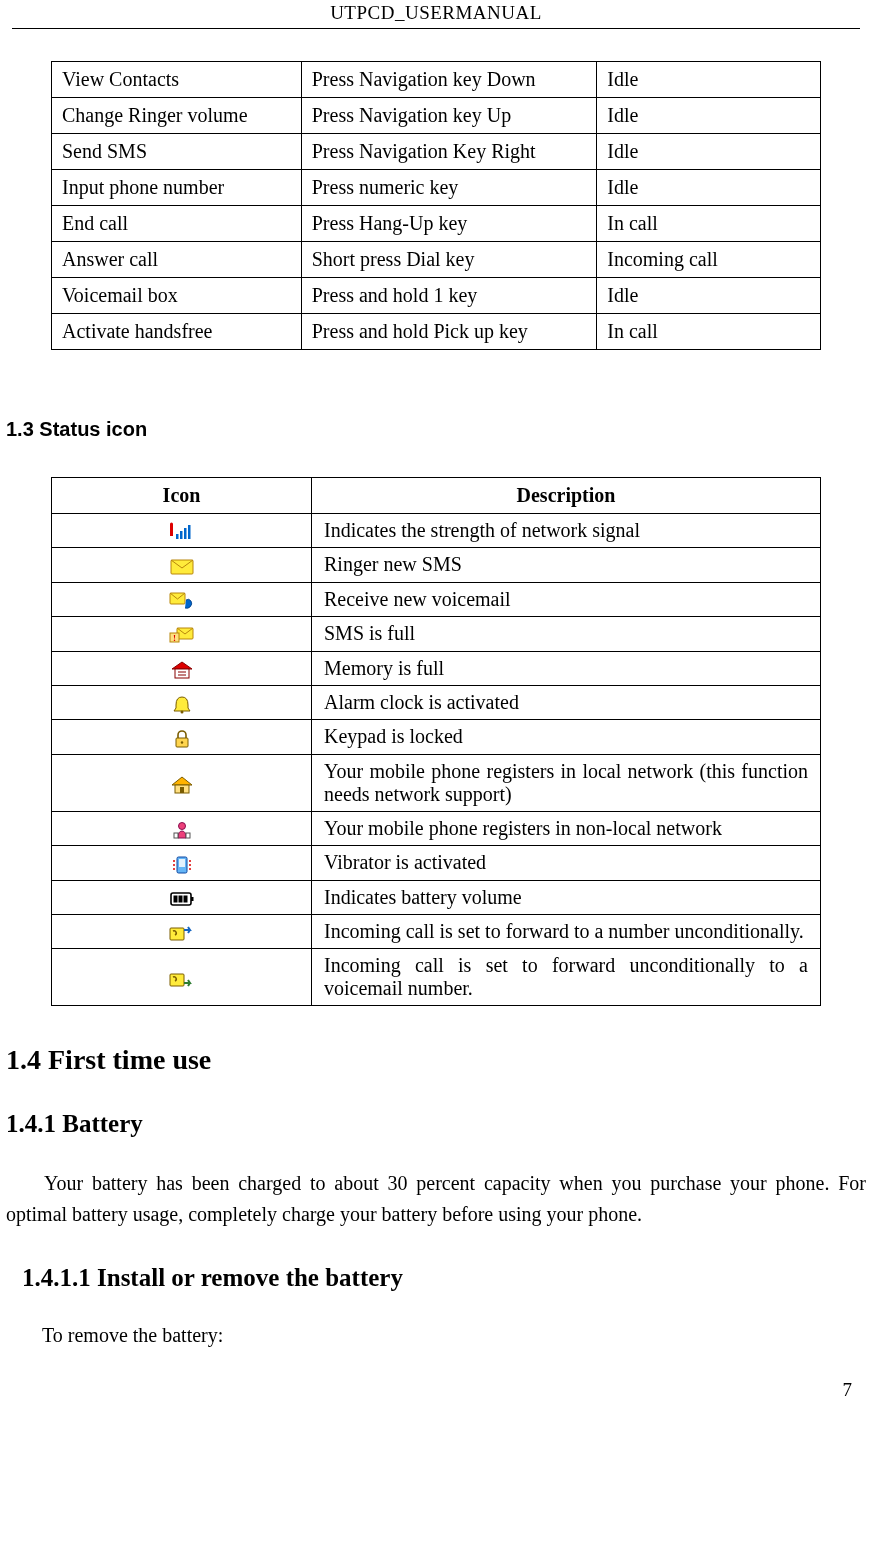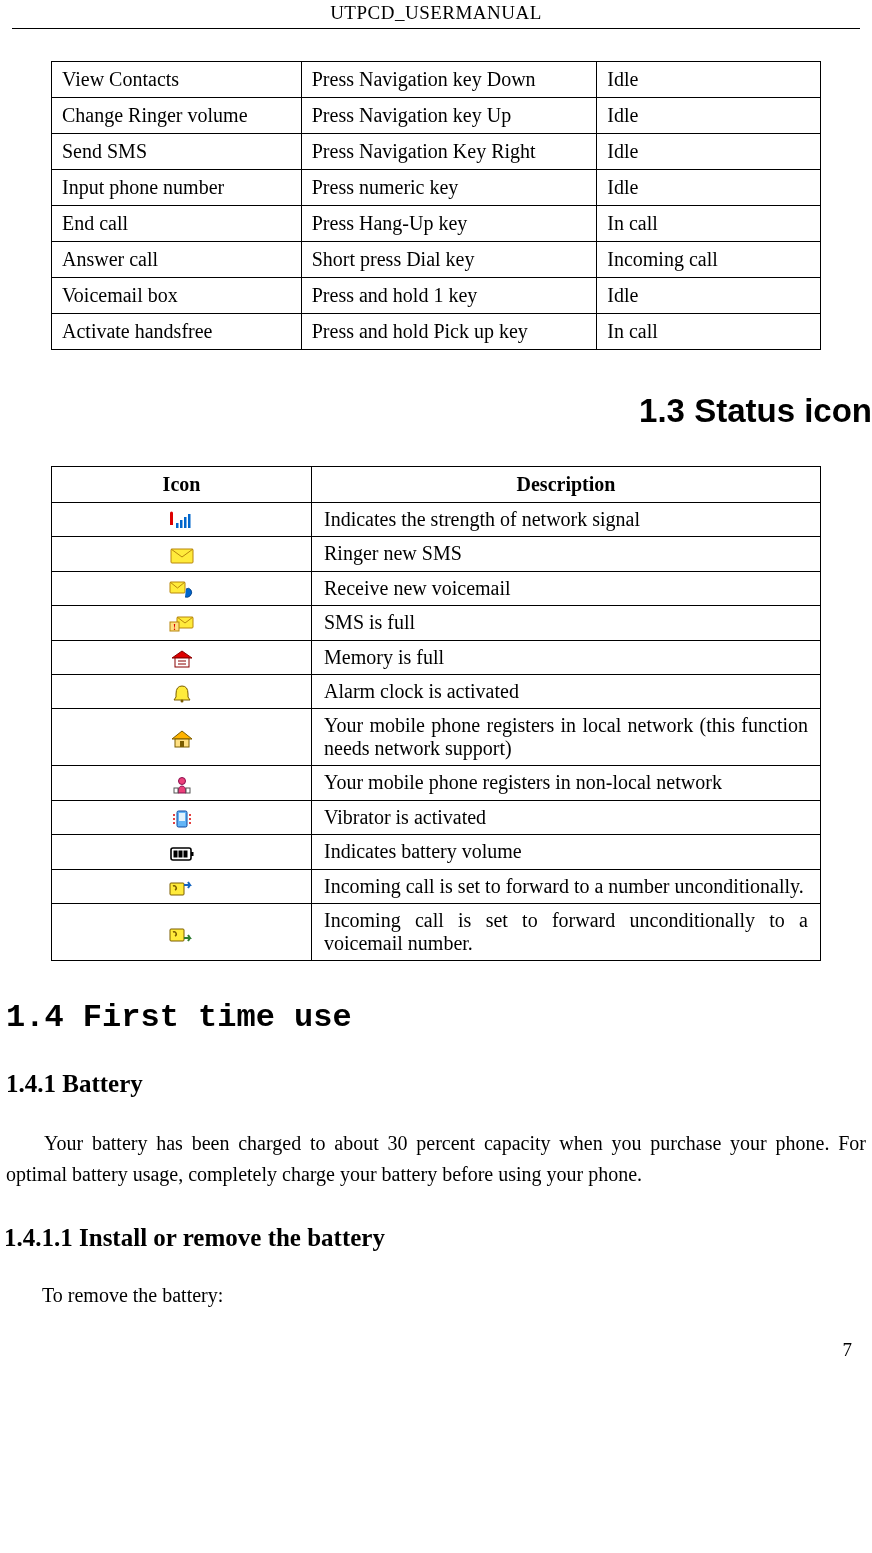--- a/index.html
+++ b/index.html
@@ -39,41 +39,40 @@
     font-size: 20px;
     vertical-align: middle;
   }
   .actions-table td.c1 { width: 240px; }
   .actions-table td.c2 { width: 284px; font-family: Liberation Serif, serif; }
   .actions-table td.c3 { width: 215px; }
 
   h2.section {
     font-family: Arial, Helvetica, sans-serif;
     font-weight: bold;
-    font-size: 33px;
-    margin: 42px 0 36px 6px;
-    text-align: right;
+    font-size: 20px;
+    margin: 68px 0 36px 6px;
   }
   h2.section2 {
-    font-family: Liberation Mono, monospace;
-    font-weight: bold;
-    font-size: 32px;
+    font-family: Liberation Serif, serif;
+    font-weight: bold;
+    font-size: 28px;
     margin: 38px 0 34px 6px;
   }
   h3.subsection {
     font-family: "Times New Roman", Times, serif;
     font-weight: bold;
     font-size: 25px;
     margin: 10px 0 30px 6px;
   }
   h3.subsub {
     font-family: "Times New Roman", Times, serif;
     font-weight: bold;
     font-size: 25px;
-    margin: 34px 0 28px 4px;
+    margin: 34px 0 28px 22px;
   }
 
   .icons-table {
     width: 770px;
   }
   .icons-table th {
     border: 1px solid #000;
     font-weight: bold;
     font-size: 20px;
     padding: 6px 10px;
@@ -208,20 +207,26 @@
           <td class="iconcol"><span class="icon-wrap"><svg viewBox="0 0 28 20">
                 <use href="#memory-full-icon"></use>
               </svg></span></td>
           <td class="desc">Memory is full</td>
         </tr>
         <tr>
           <td class="iconcol"><span class="icon-wrap"><svg viewBox="0 0 28 20">
                 <use href="#alarm-clock-icon"></use>
               </svg></span></td>
           <td class="desc">Alarm clock is activated</td>
+        </tr>
+        <tr>
+          <td class="iconcol"><span class="icon-wrap"><svg viewBox="0 0 28 20">
+                <use href="#keypad-locked-icon"></use>
+              </svg></span></td>
+          <td class="desc">Keypad is locked</td>
         </tr>
         <tr>
           <td class="iconcol"><span class="icon-wrap"><svg viewBox="0 0 28 20">
                 <use href="#local-network-icon"></use>
               </svg></span></td>
           <td class="desc justify">Your mobile phone registers in local network (this function needs network support)</td>
         </tr>
         <tr>
           <td class="iconcol"><span class="icon-wrap"><svg viewBox="0 0 28 20">
                 <use href="#non-local-network-icon"></use>

